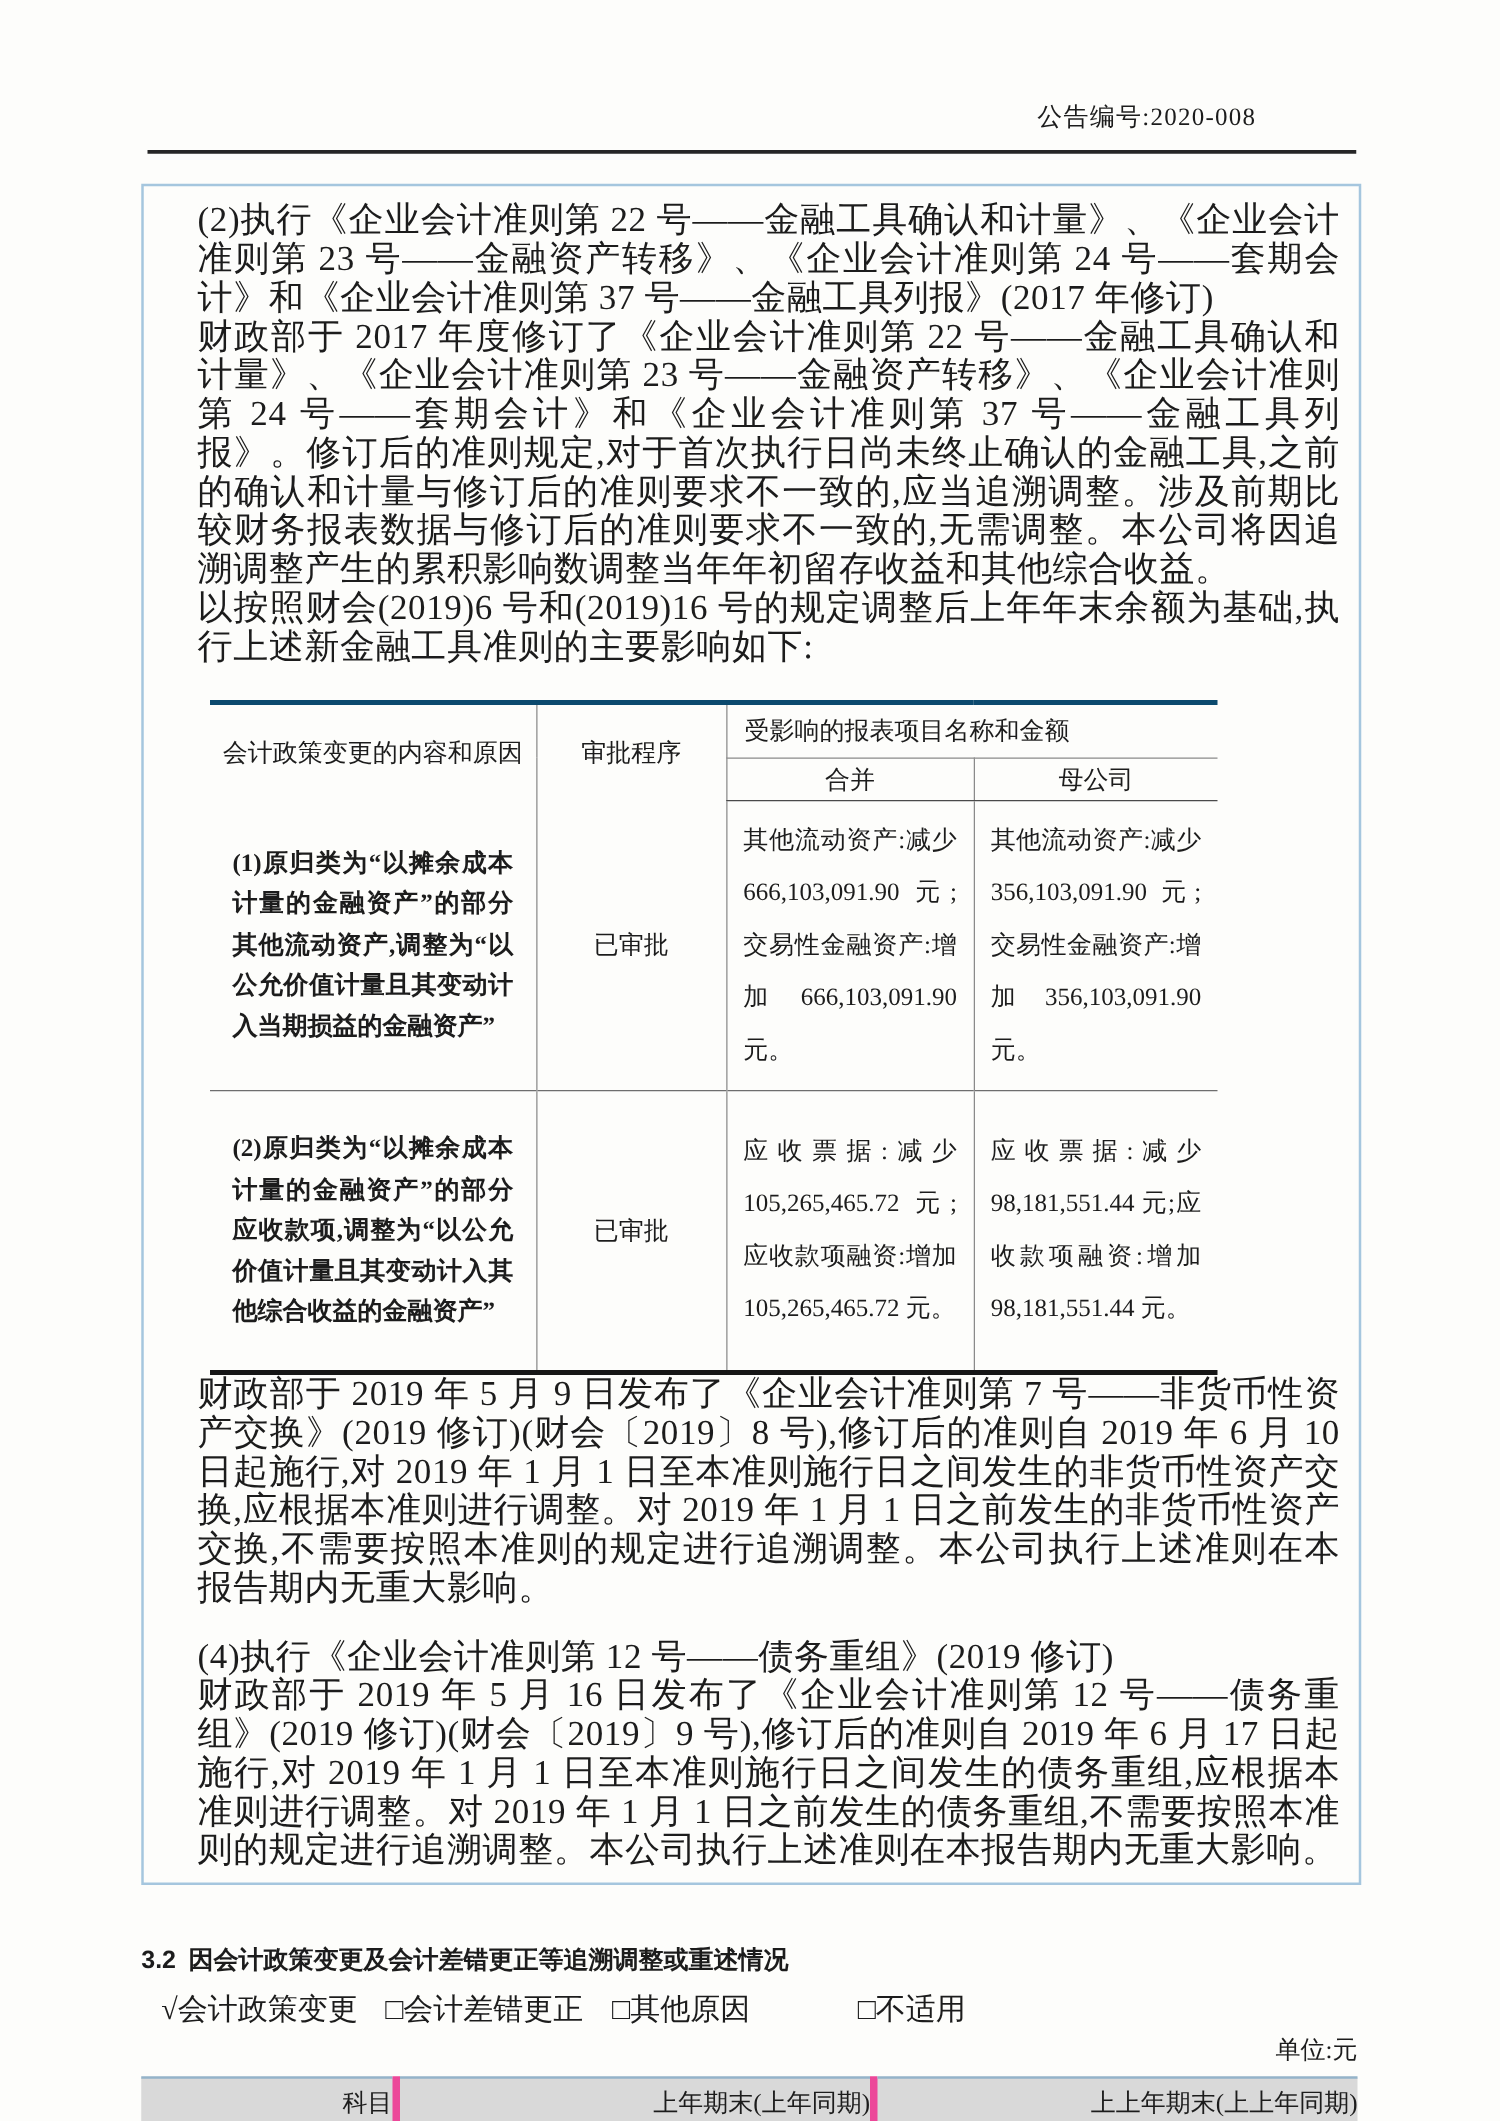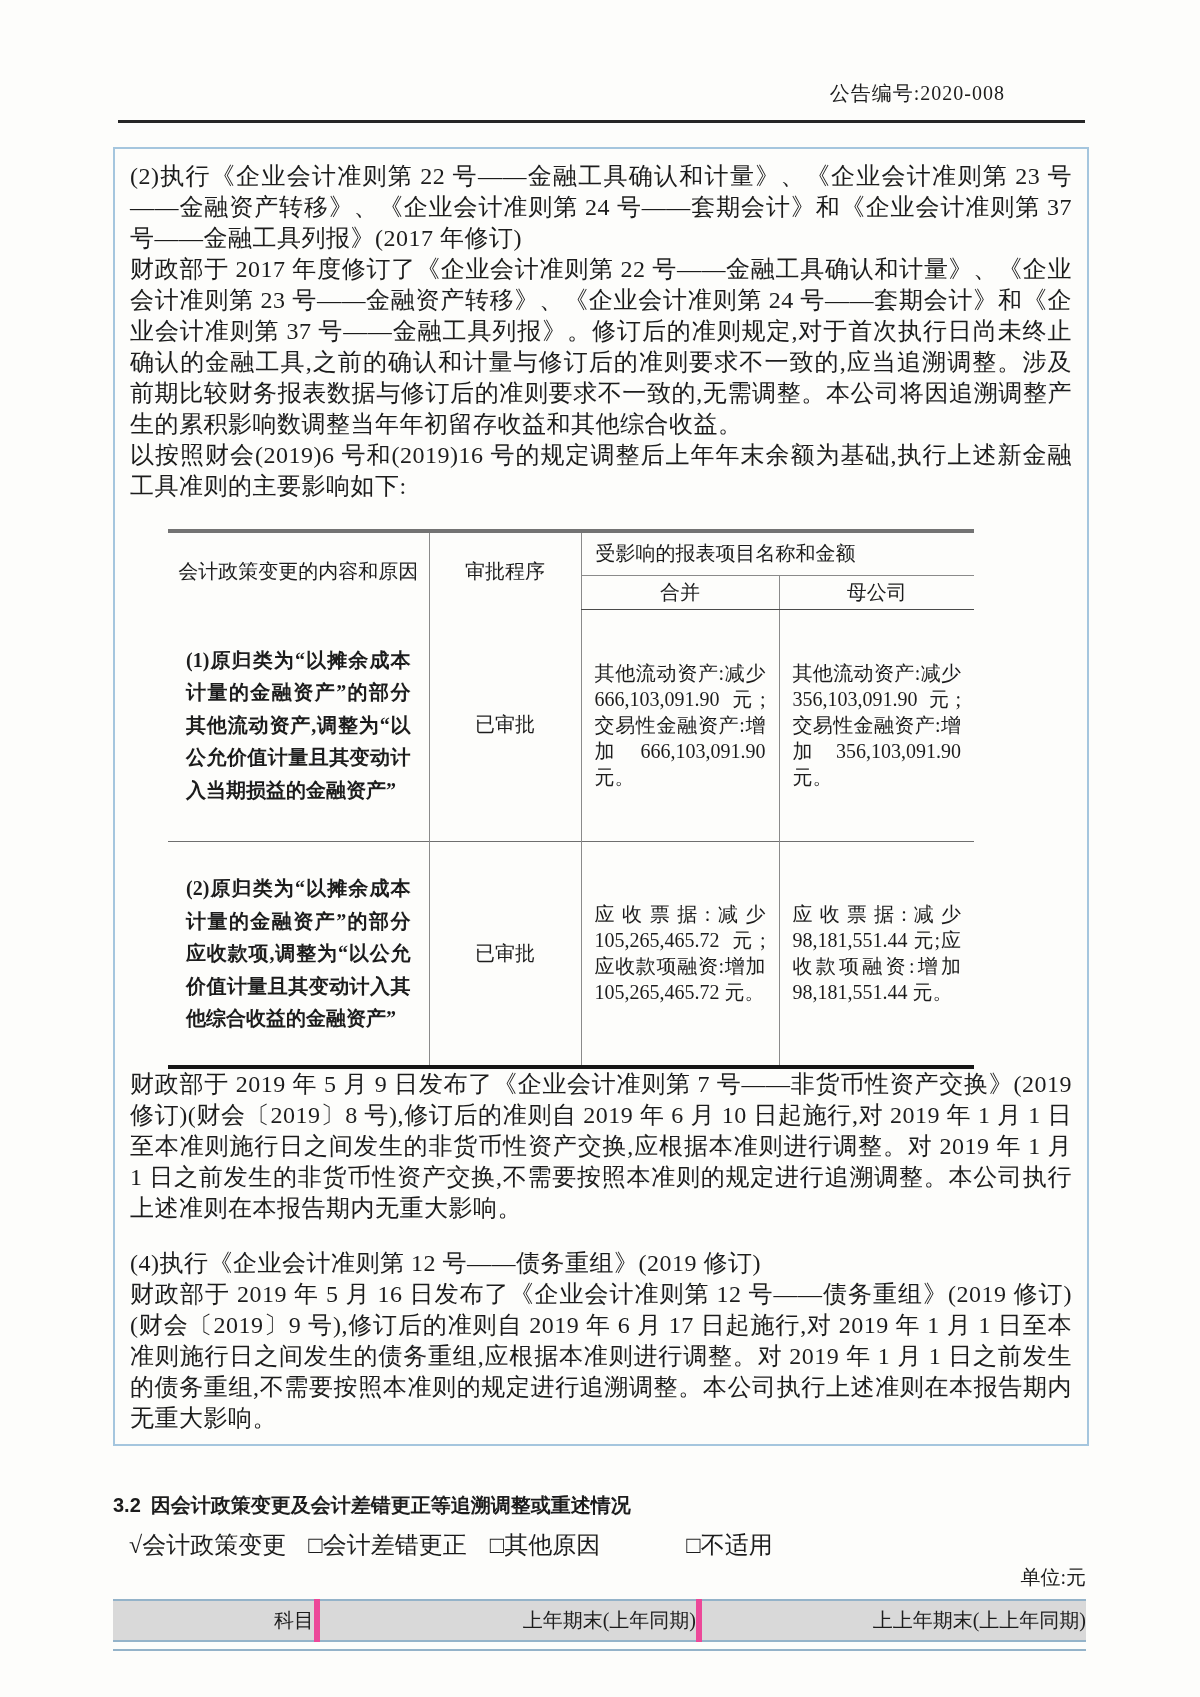--- a/index.html
+++ b/index.html
@@ -22,52 +22,53 @@
     margin: 13px 115px 0 118px;
     border-top: 3px solid #262626;
   }
   .content-box {
     margin: 24px 111px 0 113px;
     border: 2px solid #a5c6de;
     padding: 12px 15px 10px 15px;
     min-height: 1217px;
   }
   .para {
-    font-size: 24px;
+    font-size: 28px;
     line-height: 31px;
     text-align: justify;
     letter-spacing: 0.5px;
+    margin-left: 28px;
   }
   .mt-sec { margin-top: 24px; }
   
   .impact-table {
     border-collapse: collapse;
     table-layout: fixed;
     width: 806px;
     margin: 27px 0 0 38px;
-    border-top: 4px solid #737373;
+    border-top: 4px solid #0c4a6e;
     border-bottom: 4px solid #161616;
     font-size: 20px;
   }
   .impact-table th, .impact-table td { font-weight: 400; vertical-align: middle; }
   .impact-table .vline { border-left: 1px solid #8a8a8a; }
   .impact-table thead .top-th { height: 44px; text-align: center; }
   .impact-table thead .affected-th {
     text-align: left; padding-left: 14px; height: 44px;
     border-bottom: 1px solid #8a8a8a;
   }
   .impact-table thead .sub-th { height: 34px; text-align: center; }
   .impact-table thead tr:last-child th { border-bottom: 1.5px solid #4a4a4a; }
   .impact-table tbody tr.row2 td { border-top: 1px solid #6e6e6e; }
   .impact-table td.content-cell {
     text-align: justify; padding: 0 18px; line-height: 32.5px; height: 232px; font-weight: bold;
   }
   .impact-table td.approval-cell { text-align: center; }
   .impact-table td.value-cell {
-    text-align: justify; padding: 0 13px; line-height: 26px;
+    text-align: justify; padding: 0 13px; line-height: 42px;
   }
   .impact-table tbody tr.row2 td.content-cell { height: 226px; }
   
   .sec-heading {
     margin: 46px 95px 0 113px;
     font-family: "Liberation Sans", "DejaVu Sans", sans-serif;
     font-weight: 700;
     font-size: 20px;
   }
   .sec-heading .sec-num { margin-right: 10px; }

